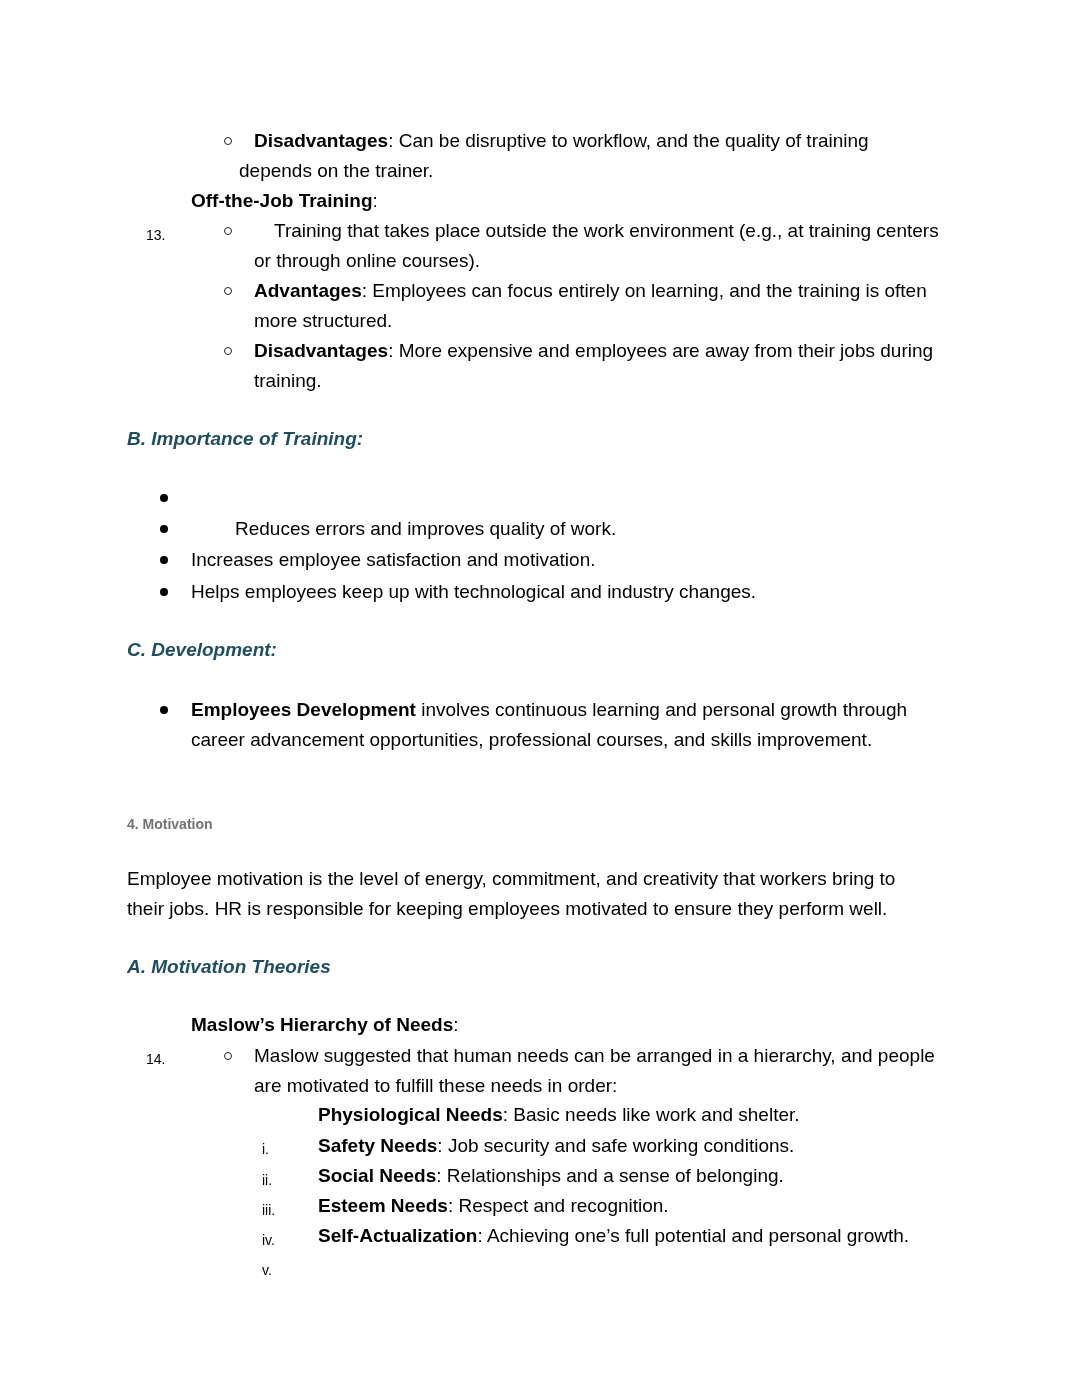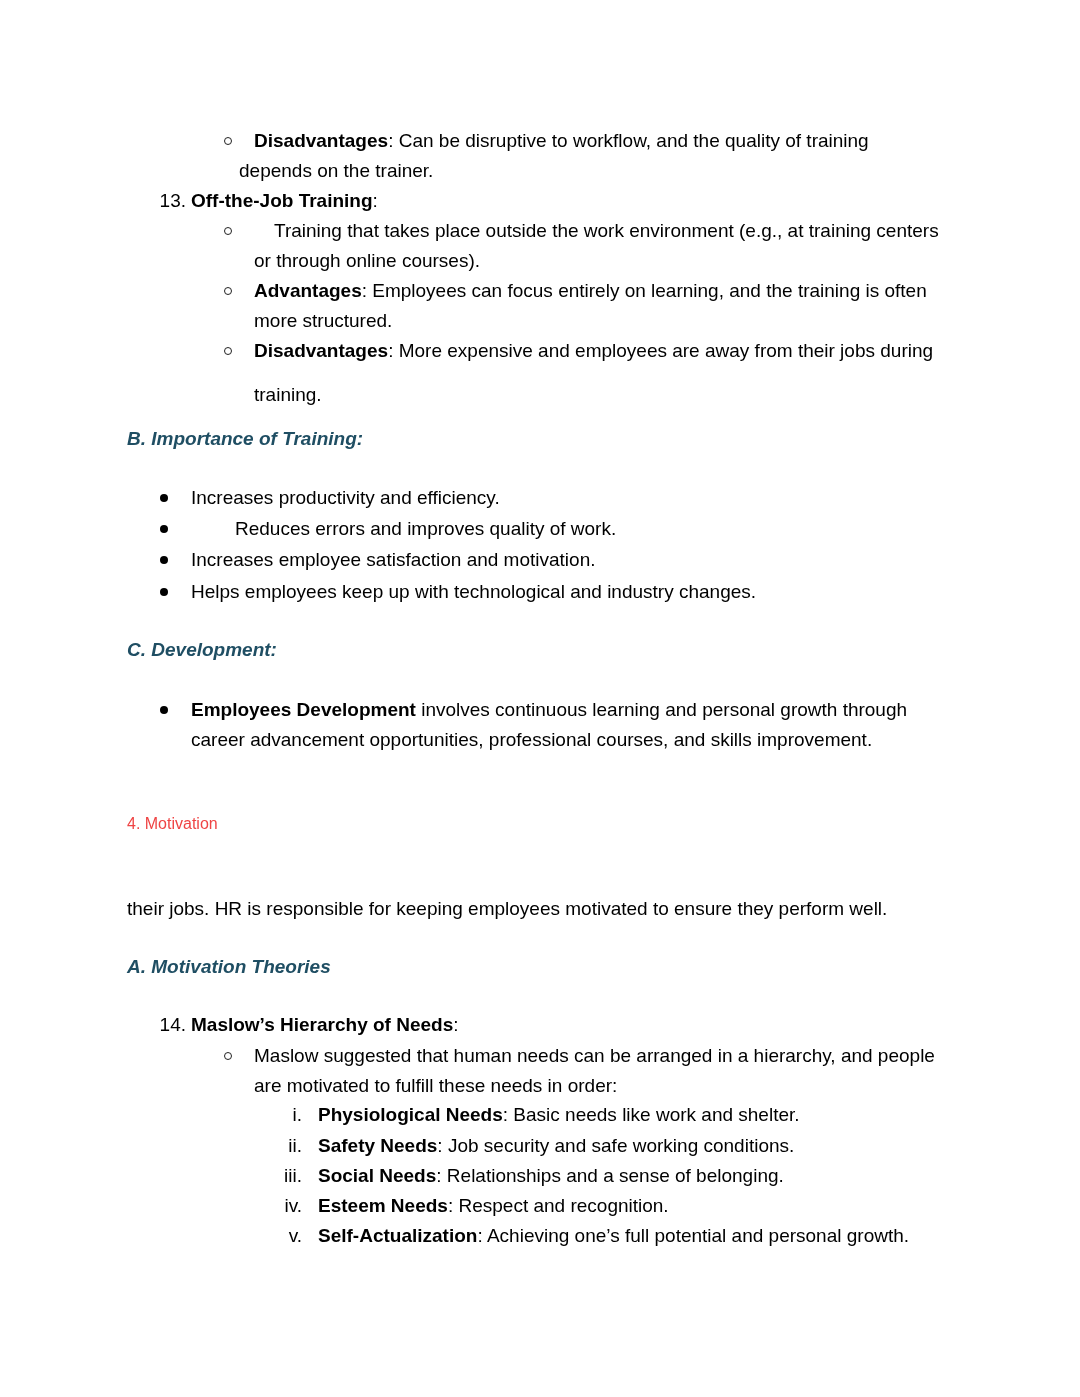--- a/index.html
+++ b/index.html
@@ -44,33 +44,33 @@
       position: absolute;
       color: #1f4e63;
       font-weight: bold;
       font-style: italic;
       font-size: 19px;
       line-height: 30px;
       white-space: nowrap;
     }
     .heading-main {
       position: absolute;
-      color: #ef4444;
-      font-weight: normal;
-      font-size: 16px;
+      color: #737373;
+      font-weight: bold;
+      font-size: 14px;
       line-height: 30px;
       white-space: nowrap;
     }
     b { font-weight: bold; }
     .num {
       position: absolute;
-      text-align: right;
       width: 40px;
       line-height: 30px;
-      font-size: 19px;
+      font-size: 14px;
+      margin-top: 34px;
     }
   </style>
 </head>
 <body>
 
 <div class="page">
 
   <span class="circle-bullet" style="left:224px; top:137px;"></span>
   <div class="line" style="left:254px; top:126px;">
     <b>Disadvantages</b><span>: Can be disruptive to workflow, and the quality of training</span>
@@ -89,43 +89,43 @@
   <span class="circle-bullet" style="left:224px; top:287px;"></span>
   <div class="line" style="left:254px; top:276px;">
     <b>Advantages</b><span>: Employees can focus entirely on learning, and the training is often</span>
   </div>
   <div class="line" style="left:254px; top:306px;">more structured.</div>
 
   <span class="circle-bullet" style="left:224px; top:347px;"></span>
   <div class="line" style="left:254px; top:336px;">
     <b>Disadvantages</b><span>: More expensive and employees are away from their jobs during</span>
   </div>
-  <div class="line" style="left:254px; top:380px;text-align:right;">training.</div>
+  <div class="line" style="left:254px; top:366px;text-align:right;">training.</div>
 
   <div class="heading-italic" style="left:127px; top:424px;">B. Importance of Training:</div>
 
   <span class="dot-bullet" style="left:160px; top:494px;"></span>
-  <div class="line" style="left:191px; top:483px;">Increases productivity and efficiency.</div>
   <span class="dot-bullet" style="left:160px; top:525px;"></span>
   <div class="line" style="left:191px; top:514px;margin-left:44px;">Reduces errors and improves quality of work.</div>
   <span class="dot-bullet" style="left:160px; top:556px;"></span>
   <div class="line" style="left:191px; top:545px;">Increases employee satisfaction and motivation.</div>
   <span class="dot-bullet" style="left:160px; top:588px;"></span>
   <div class="line" style="left:191px; top:577px;">Helps employees keep up with technological and industry changes.</div>
 
   <div class="heading-italic" style="left:127px; top:635px;">C. Development:</div>
 
   <span class="dot-bullet" style="left:160px; top:706px;"></span>
   <div class="line" style="left:191px; top:695px;">
     <b>Employees Development</b><span> involves continuous learning and personal growth through</span>
   </div>
   <div class="line" style="left:191px; top:725px;">career advancement opportunities, professional courses, and skills improvement.</div>
 
   <div class="heading-main" style="left:127px; top:809px;">4. Motivation</div>
 
+  <div class="line" style="left:127px; top:864px;">Employee motivation is the level of energy, commitment, and creativity that workers bring to</div>
   <div class="line" style="left:127px; top:894px;">their jobs. HR is responsible for keeping employees motivated to ensure they perform well.</div>
 
   <div class="heading-italic" style="left:127px; top:952px;">A. Motivation Theories</div>
 
   <div class="num" style="left:146px; top:1010px;">14.</div>
   <div class="line" style="left:191px; top:1010px;">
     <b>Maslow’s Hierarchy of Needs</b><span>:</span>
   </div>
 
   <span class="circle-bullet" style="left:224px; top:1052px;"></span>

